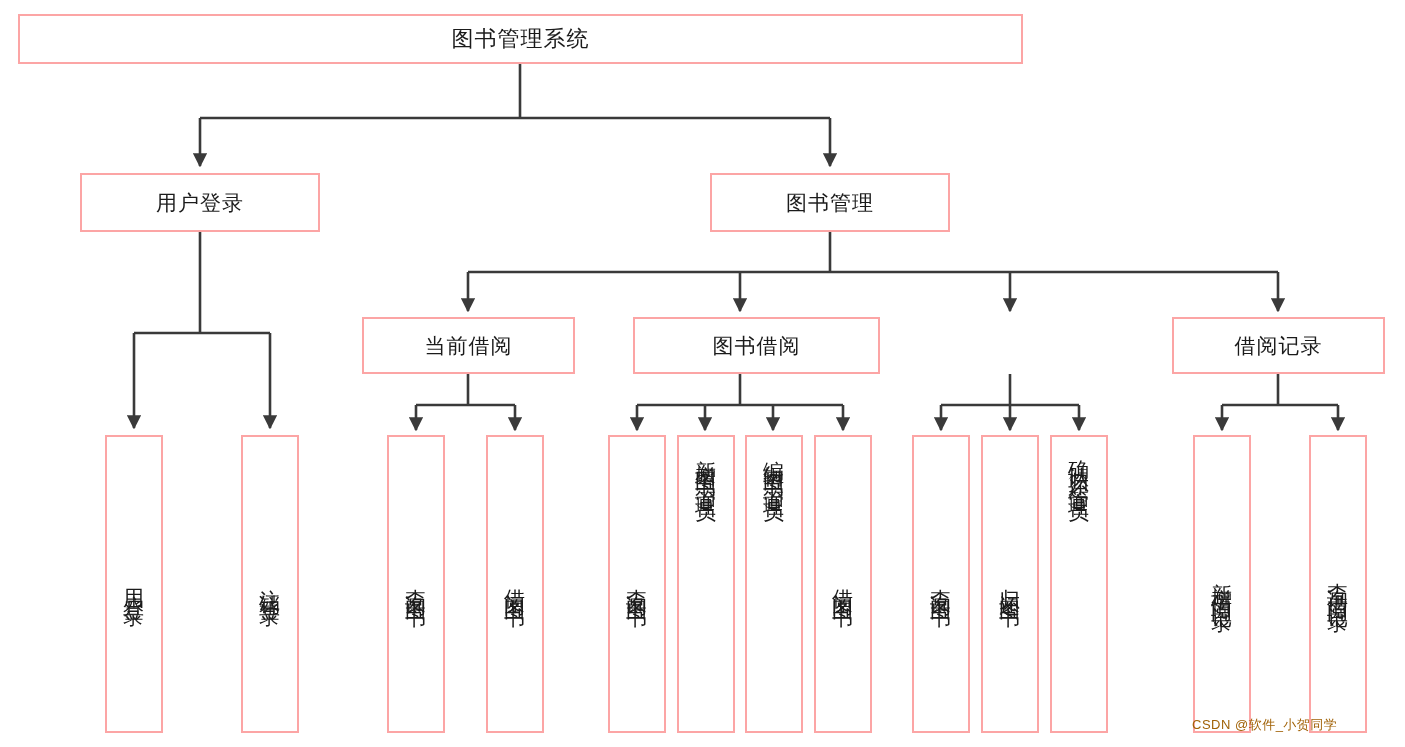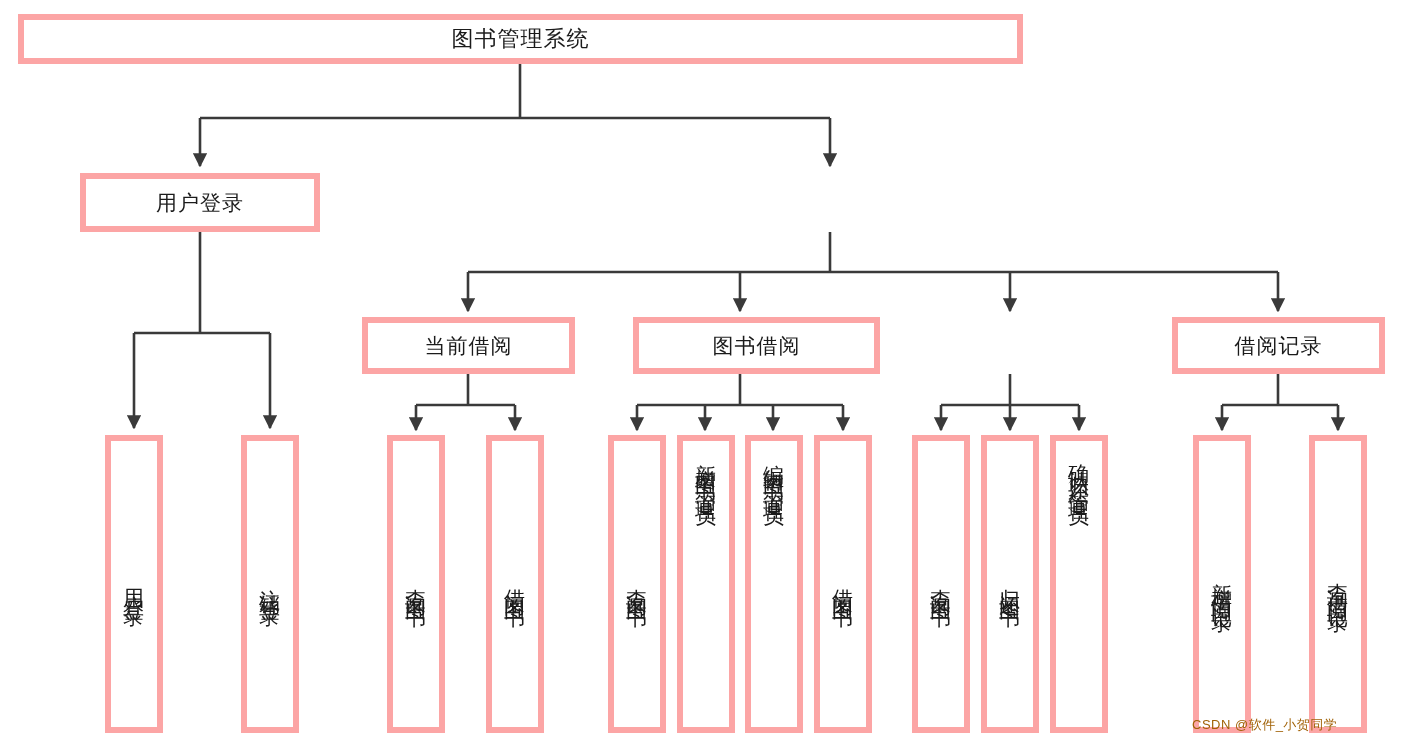--- a/index.html
+++ b/index.html
@@ -22,21 +22,21 @@
     left: 0;
     top: 0;
     width: 1405px;
     height: 747px;
     pointer-events: none;
   }
   .node {
     position: absolute;
     box-sizing: border-box;
     background: #ffffff;
-    border: 6px solid #fca5a5;
+    border: 2px solid #fca5a5;
     display: flex;
     color: #1b1b1b;
     z-index: 2;
   }
   
   .node.horiz {
     align-items: center;
     justify-content: center;
     font-size: 21px;
     letter-spacing: 1px;
@@ -131,20 +131,23 @@
   </svg>
 
   <div class="node horiz root" style="left:18px; top:14px; width:1005px; height:50px;">
     <span>图书管理系统</span>
   </div>
 
   <div class="node horiz" style="left:80px; top:173px; width:240px; height:59px;">
     <span>用户登录</span>
   </div>
 
+  <div class="node horiz" style="left:710px; top:173px; width:240px; height:59px;">
+    <span>图书管理</span>
+  </div>
 
   <div class="node horiz" style="left:362px; top:317px; width:213px; height:57px;">
     <span>当前借阅</span>
   </div>
 
   <div class="node horiz" style="left:633px; top:317px; width:247px; height:57px;">
     <span>图书借阅</span>
   </div>
 
 

